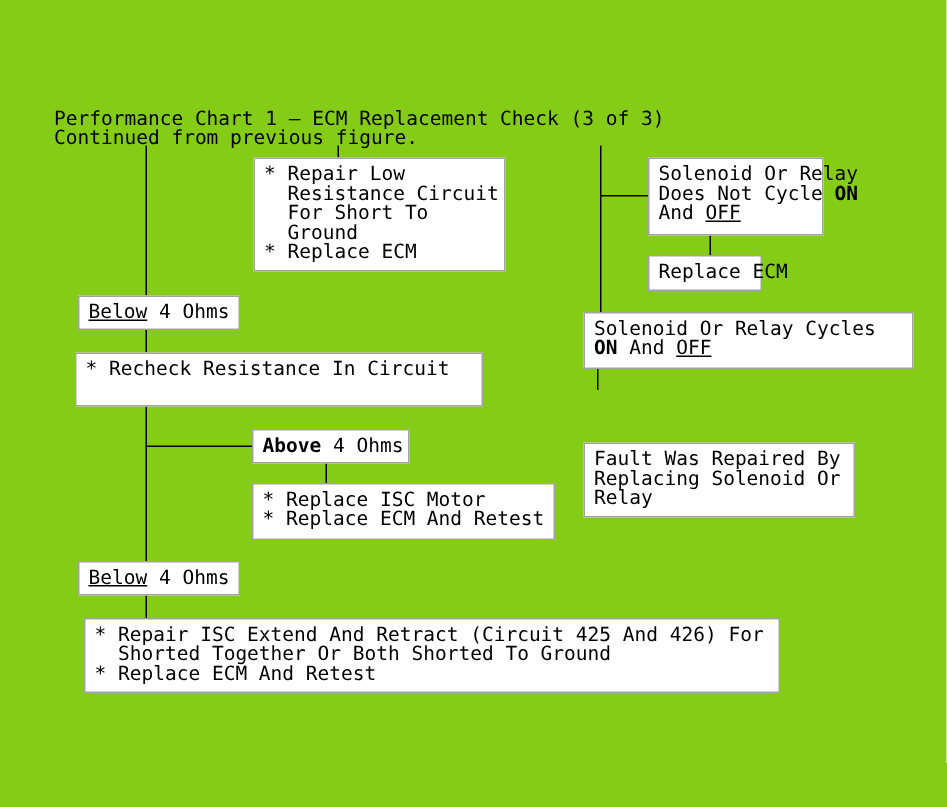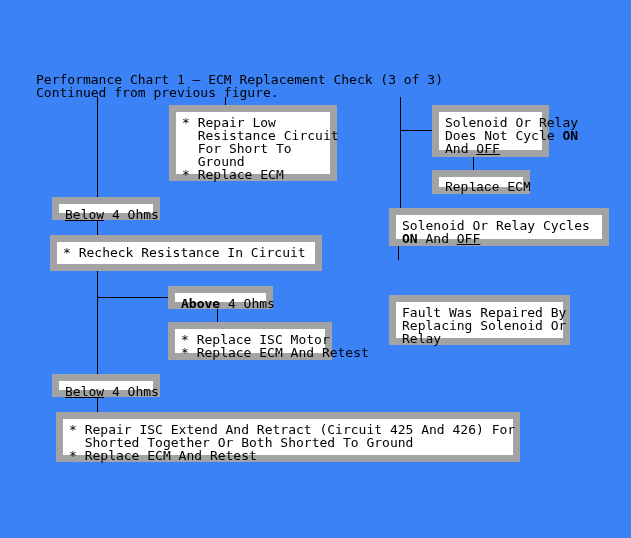--- a/index.html
+++ b/index.html
@@ -1,30 +1,30 @@
 <!DOCTYPE html>
 <html><head>
 <meta charset="utf-8">
 <style>
   html,body{margin:0;padding:0;background:#fff;}
   .stage{
     position:relative;
     width:631px;height:538px;
-    background:#3b82f6;
+    background:#84cc16;
     font-family:"DejaVu Sans Mono","Liberation Mono",monospace;
     font-size:13px;
     line-height:13px;
     color:#000;
     overflow:hidden;
   }
   .title{position:absolute;left:36px;top:73px;}
   .title .ln{white-space:pre;}
   .box{
     position:absolute;
-    border:7px solid #a3a3a3;
+    border:1px solid #a3a3a3;
     background:#fff;
     box-sizing:border-box;
     padding:4px 0 0 6px;
   }
   .ln{white-space:pre;}
   .b{font-weight:bold;}
   .u{text-decoration:underline;}
   .vline{position:absolute;width:1px;background:#000;}
   .hline{position:absolute;height:1px;background:#000;}
 </style>
@@ -63,42 +63,42 @@
   </div>
 
   <div class="box" style="left:50px;top:235px;width:272px;height:36px;">
     <div class="ln">* Recheck Resistance In Circuit</div>
   </div>
 
   <div class="box" style="left:168px;top:286px;width:105px;height:23px;">
     <div class="ln"><span class="b">Above</span><span> 4 Ohms</span></div>
   </div>
 
-  <div class="box" style="left:168px;top:322px;width:164px;height:38px;">
+  <div class="box" style="left:168px;top:322px;width:202px;height:38px;">
     <div class="ln">* Replace ISC Motor</div>
     <div class="ln">* Replace ECM And Retest</div>
   </div>
 
   <div class="box" style="left:52px;top:374px;width:108px;height:23px;">
     <div class="ln"><span class="u">Below</span><span> 4 Ohms</span></div>
   </div>
 
   <div class="box" style="left:56px;top:412px;width:464px;height:50px;">
     <div class="ln">* Repair ISC Extend And Retract (Circuit 425 And 426) For</div>
     <div class="ln">  Shorted Together Or Both Shorted To Ground</div>
     <div class="ln">* Replace ECM And Retest</div>
   </div>
 
   <div class="box" style="left:432px;top:105px;width:117px;height:52px;">
     <div class="ln">Solenoid Or Relay</div>
     <div class="ln"><span>Does Not Cycle </span><span class="b">ON</span></div>
     <div class="ln"><span>And </span><span class="u">OFF</span></div>
   </div>
 
-  <div class="box" style="left:432px;top:170px;width:98px;height:24px;font-family:Liberation Mono, monospace;">
+  <div class="box" style="left:432px;top:170px;width:76px;height:24px;">
     <div class="ln">Replace ECM</div>
   </div>
 
   <div class="box" style="left:389px;top:208px;width:220px;height:38px;">
     <div class="ln">Solenoid Or Relay Cycles</div>
     <div class="ln"><span class="b">ON</span><span> And </span><span class="u">OFF</span></div>
   </div>
 
   <div class="box" style="left:389px;top:260px;width:181px;height:50px;margin-top:35px;">
     <div class="ln">Fault Was Repaired By</div>

